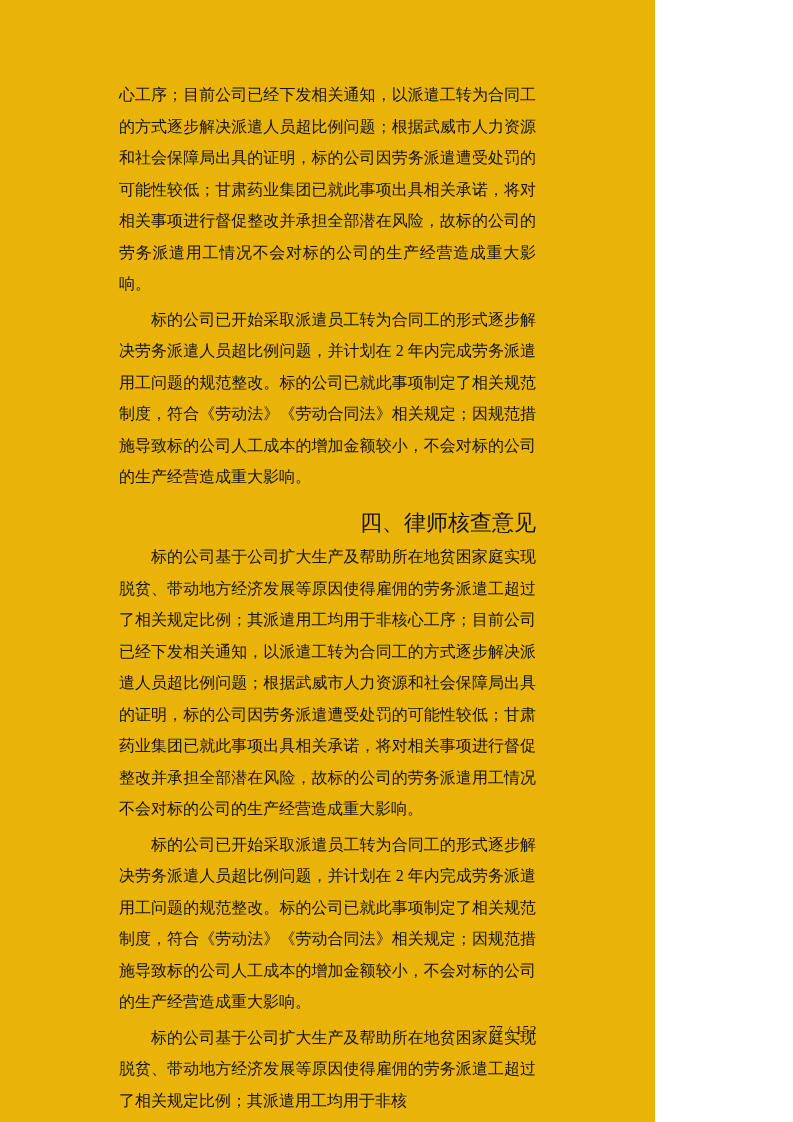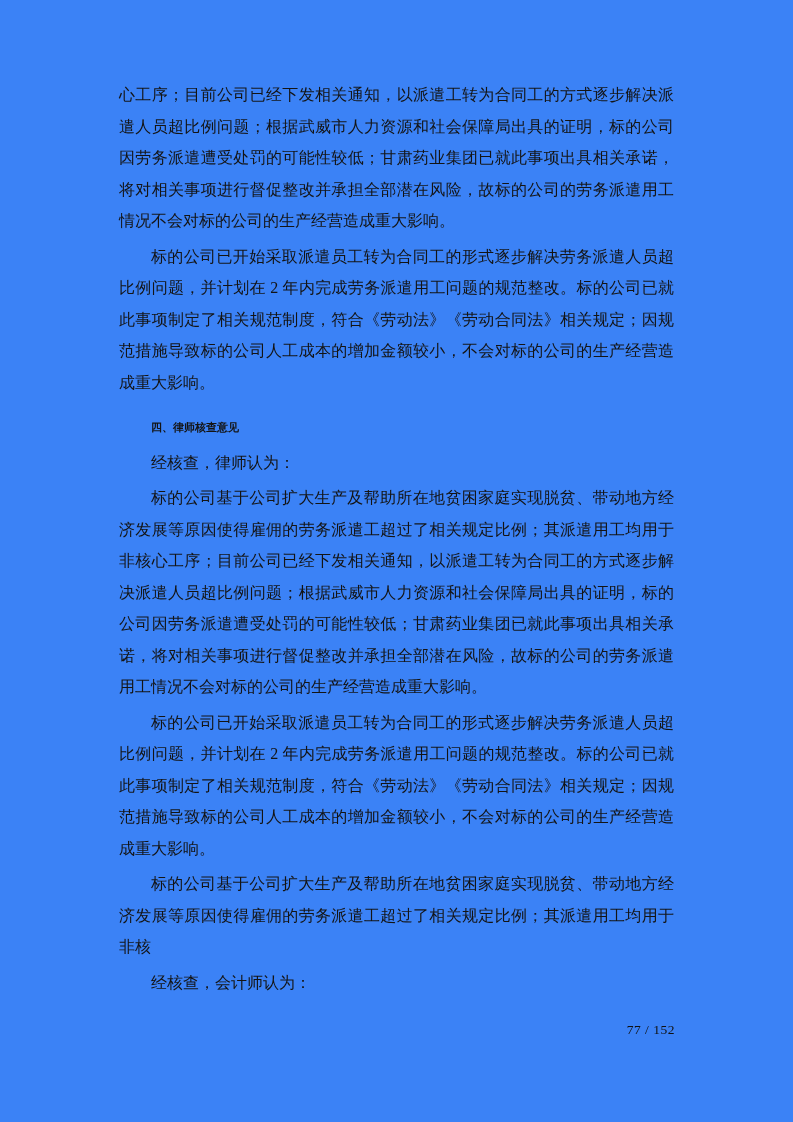--- a/index.html
+++ b/index.html
@@ -2,23 +2,23 @@
 <html lang="zh"><head>
 <meta charset="utf-8">
 <style>
   html, body {
     margin: 0;
     padding: 0;
     background: #ffffff;
   }
   .page {
     position: relative;
-    width: 793px;
+    width: 655px;
     height: 1122px;
-    background: #3b82f6;
+    background: #eab308;
     color: #141414;
     font-family: "Liberation Serif", "DejaVu Serif", serif;
     overflow: hidden;
     box-sizing: border-box;
   }
   .content {
     position: absolute;
     left: 119px;
     right: 119px;
     top: 79px;
@@ -28,44 +28,44 @@
     font-size: 16px;
     line-height: 31.5px;
     text-align: justify;
     text-indent: 32px;
     word-break: break-all;
   }
   .content p.continuation {
     text-indent: 0;
   }
   .content h3 {
-    font-size: 11px;
-    font-weight: bold;
+    font-size: 22px;
+    font-weight: normal;
     line-height: 31.5px;
     margin: 14px 0 3px 0;
     text-indent: 32px;
+    text-align: right;
   }
   .footer-pageno {
     position: absolute;
     top: 1022px;
     right: 118px;
     font-size: 13.5px;
     font-weight: normal;
     color: #111111;
     letter-spacing: 0.5px;
   }
 </style>
 </head>
 <body>
 
 <div class="page">
   <div class="content">
     <p class="continuation">心工序；目前公司已经下发相关通知，以派遣工转为合同工的方式逐步解决派遣人员超比例问题；根据武威市人力资源和社会保障局出具的证明，标的公司因劳务派遣遭受处罚的可能性较低；甘肃药业集团已就此事项出具相关承诺，将对相关事项进行督促整改并承担全部潜在风险，故标的公司的劳务派遣用工情况不会对标的公司的生产经营造成重大影响。</p>
     <p>标的公司已开始采取派遣员工转为合同工的形式逐步解决劳务派遣人员超比例问题，并计划在 2 年内完成劳务派遣用工问题的规范整改。标的公司已就此事项制定了相关规范制度，符合《劳动法》《劳动合同法》相关规定；因规范措施导致标的公司人工成本的增加金额较小，不会对标的公司的生产经营造成重大影响。</p>
     <h3>四、律师核查意见</h3>
-    <p>经核查，律师认为：</p>
     <p>标的公司基于公司扩大生产及帮助所在地贫困家庭实现脱贫、带动地方经济发展等原因使得雇佣的劳务派遣工超过了相关规定比例；其派遣用工均用于非核心工序；目前公司已经下发相关通知，以派遣工转为合同工的方式逐步解决派遣人员超比例问题；根据武威市人力资源和社会保障局出具的证明，标的公司因劳务派遣遭受处罚的可能性较低；甘肃药业集团已就此事项出具相关承诺，将对相关事项进行督促整改并承担全部潜在风险，故标的公司的劳务派遣用工情况不会对标的公司的生产经营造成重大影响。</p>
     <p>标的公司已开始采取派遣员工转为合同工的形式逐步解决劳务派遣人员超比例问题，并计划在 2 年内完成劳务派遣用工问题的规范整改。标的公司已就此事项制定了相关规范制度，符合《劳动法》《劳动合同法》相关规定；因规范措施导致标的公司人工成本的增加金额较小，不会对标的公司的生产经营造成重大影响。</p>
     <p>标的公司基于公司扩大生产及帮助所在地贫困家庭实现脱贫、带动地方经济发展等原因使得雇佣的劳务派遣工超过了相关规定比例；其派遣用工均用于非核</p>
     <p>经核查，会计师认为：</p>
   </div>
   <div class="footer-pageno">77 / 152</div>
 </div>
 
 </body></html>

